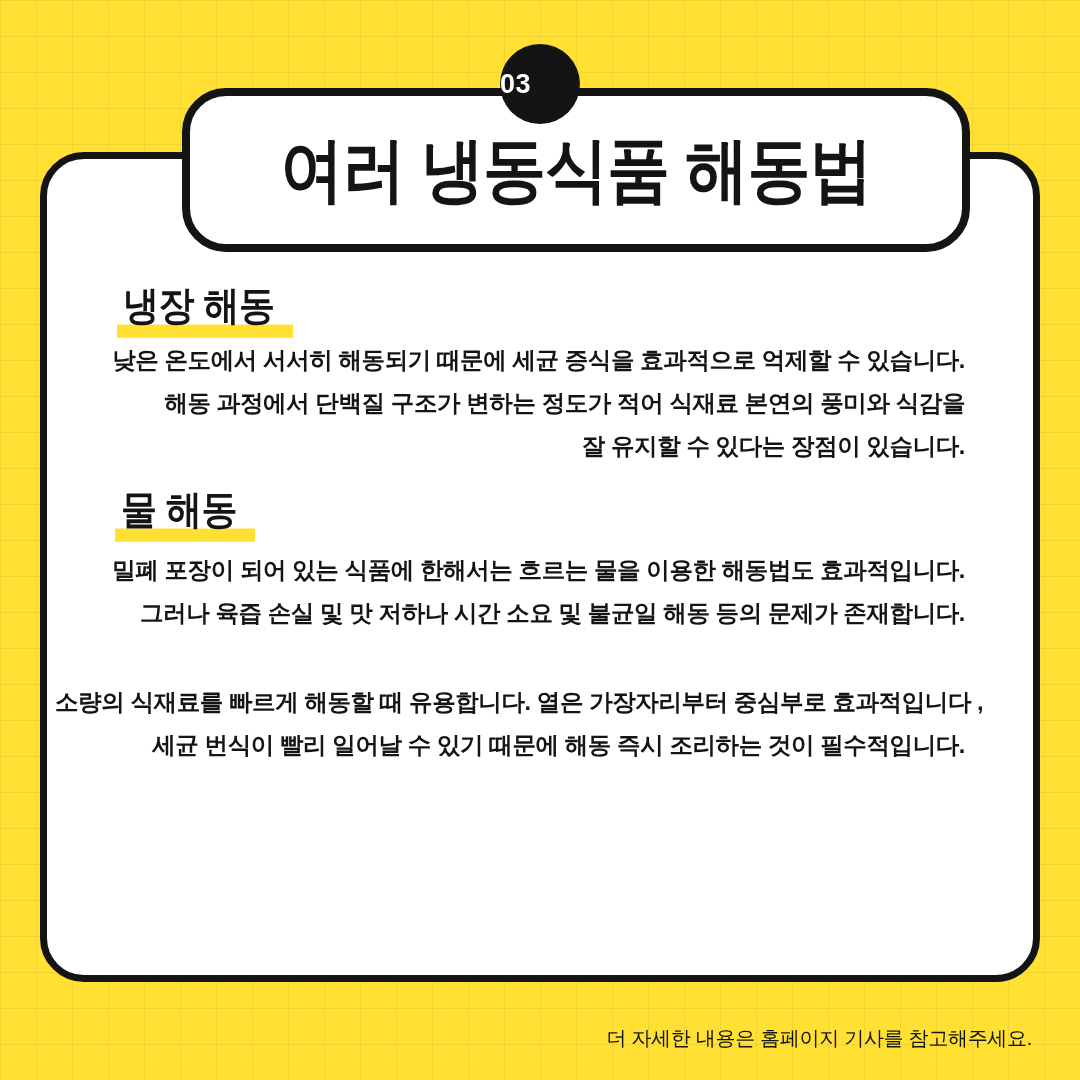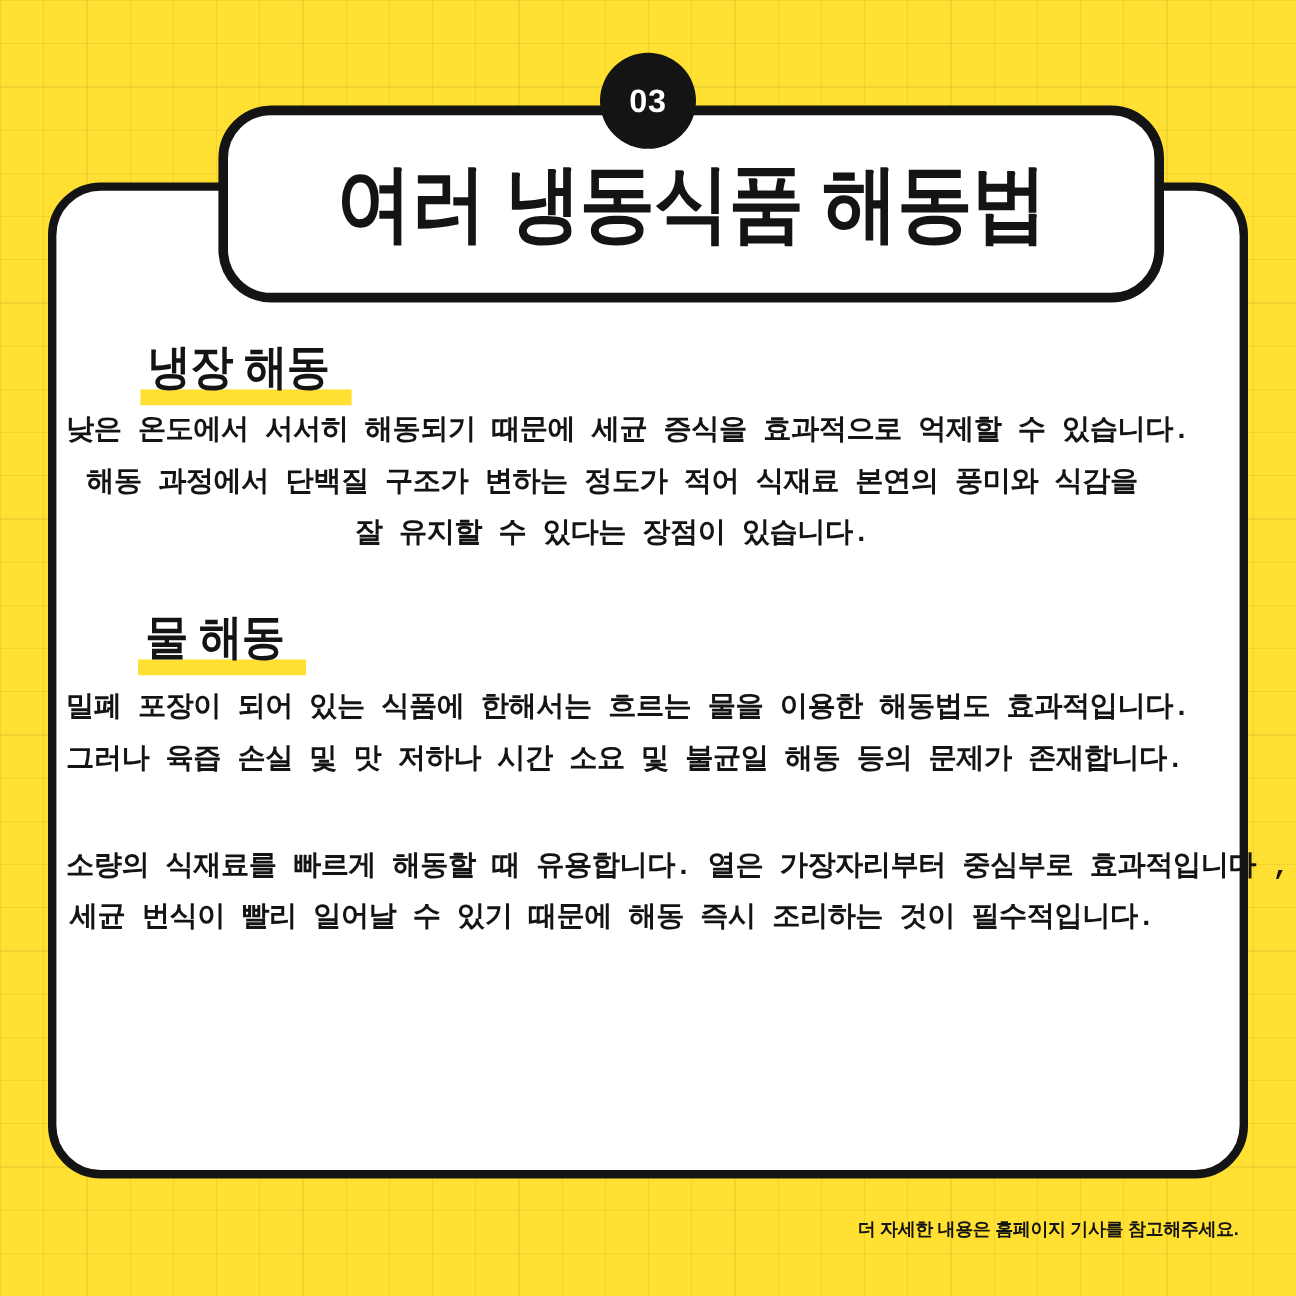--- a/index.html
+++ b/index.html
@@ -69,21 +69,20 @@
   .badge {
     position: absolute;
     left: 500px;
     top: 44px;
     width: 80px;
     height: 80px;
     border-radius: 50%;
     background: #141414;
     display: flex;
     align-items: center;
-    justify-content: center;
     z-index: 4;
   }
   .badge-text {
     color: #ffffff;
     font-size: 27px;
     font-weight: 700;
     letter-spacing: 0.5px;
   }
 
   
@@ -114,52 +113,51 @@
     right: -10px;
     bottom: -2px;
     height: 12px;
     background: #ffe033;
     z-index: -1;
   }
   .sec-head-wrap { position: relative; z-index: 1; margin-left: 6px; }
 
   .body-lines {
     margin-top: 12px;
-    text-align: center;
-    font-family: Liberation Mono, monospace;
+    text-align: right;
   }
   .body-lines .line {
     font-size: 23.5px;
     font-weight: 700;
     color: #141414;
     line-height: 1.82;
     letter-spacing: -0.4px;
     white-space: nowrap;
   }
 
   
   #sec-fridge { margin-top: 2px; }
   #sec-fridge .sec-head-wrap { margin-left: 62px; }
   #sec-fridge .body-lines { margin-top: 6px; }
 
-  #sec-water { margin-top: 40px; }
+  #sec-water { margin-top: 19px; }
   #sec-water .sec-head-wrap { margin-left: 60px; }
   #sec-water .body-lines { margin-top: 12px; }
 
   #sec-micro { margin-top: 46px; }
   #sec-micro .sec-head-wrap { margin-left: 32px; }
   #sec-micro .body-lines { margin-top: 10px; }
 
   
   .footer {
     position: absolute;
     right: 48px;
-    bottom: 46px;
-    font-size: 15px;
-    font-weight: 700;
+    bottom: 28px;
+    font-size: 20px;
+    font-weight: 400;
     color: #141414;
     letter-spacing: -0.3px;
   }
 </style>
 </head>
 <body>
 
 <div class="page">
 
   <div class="card"></div>

